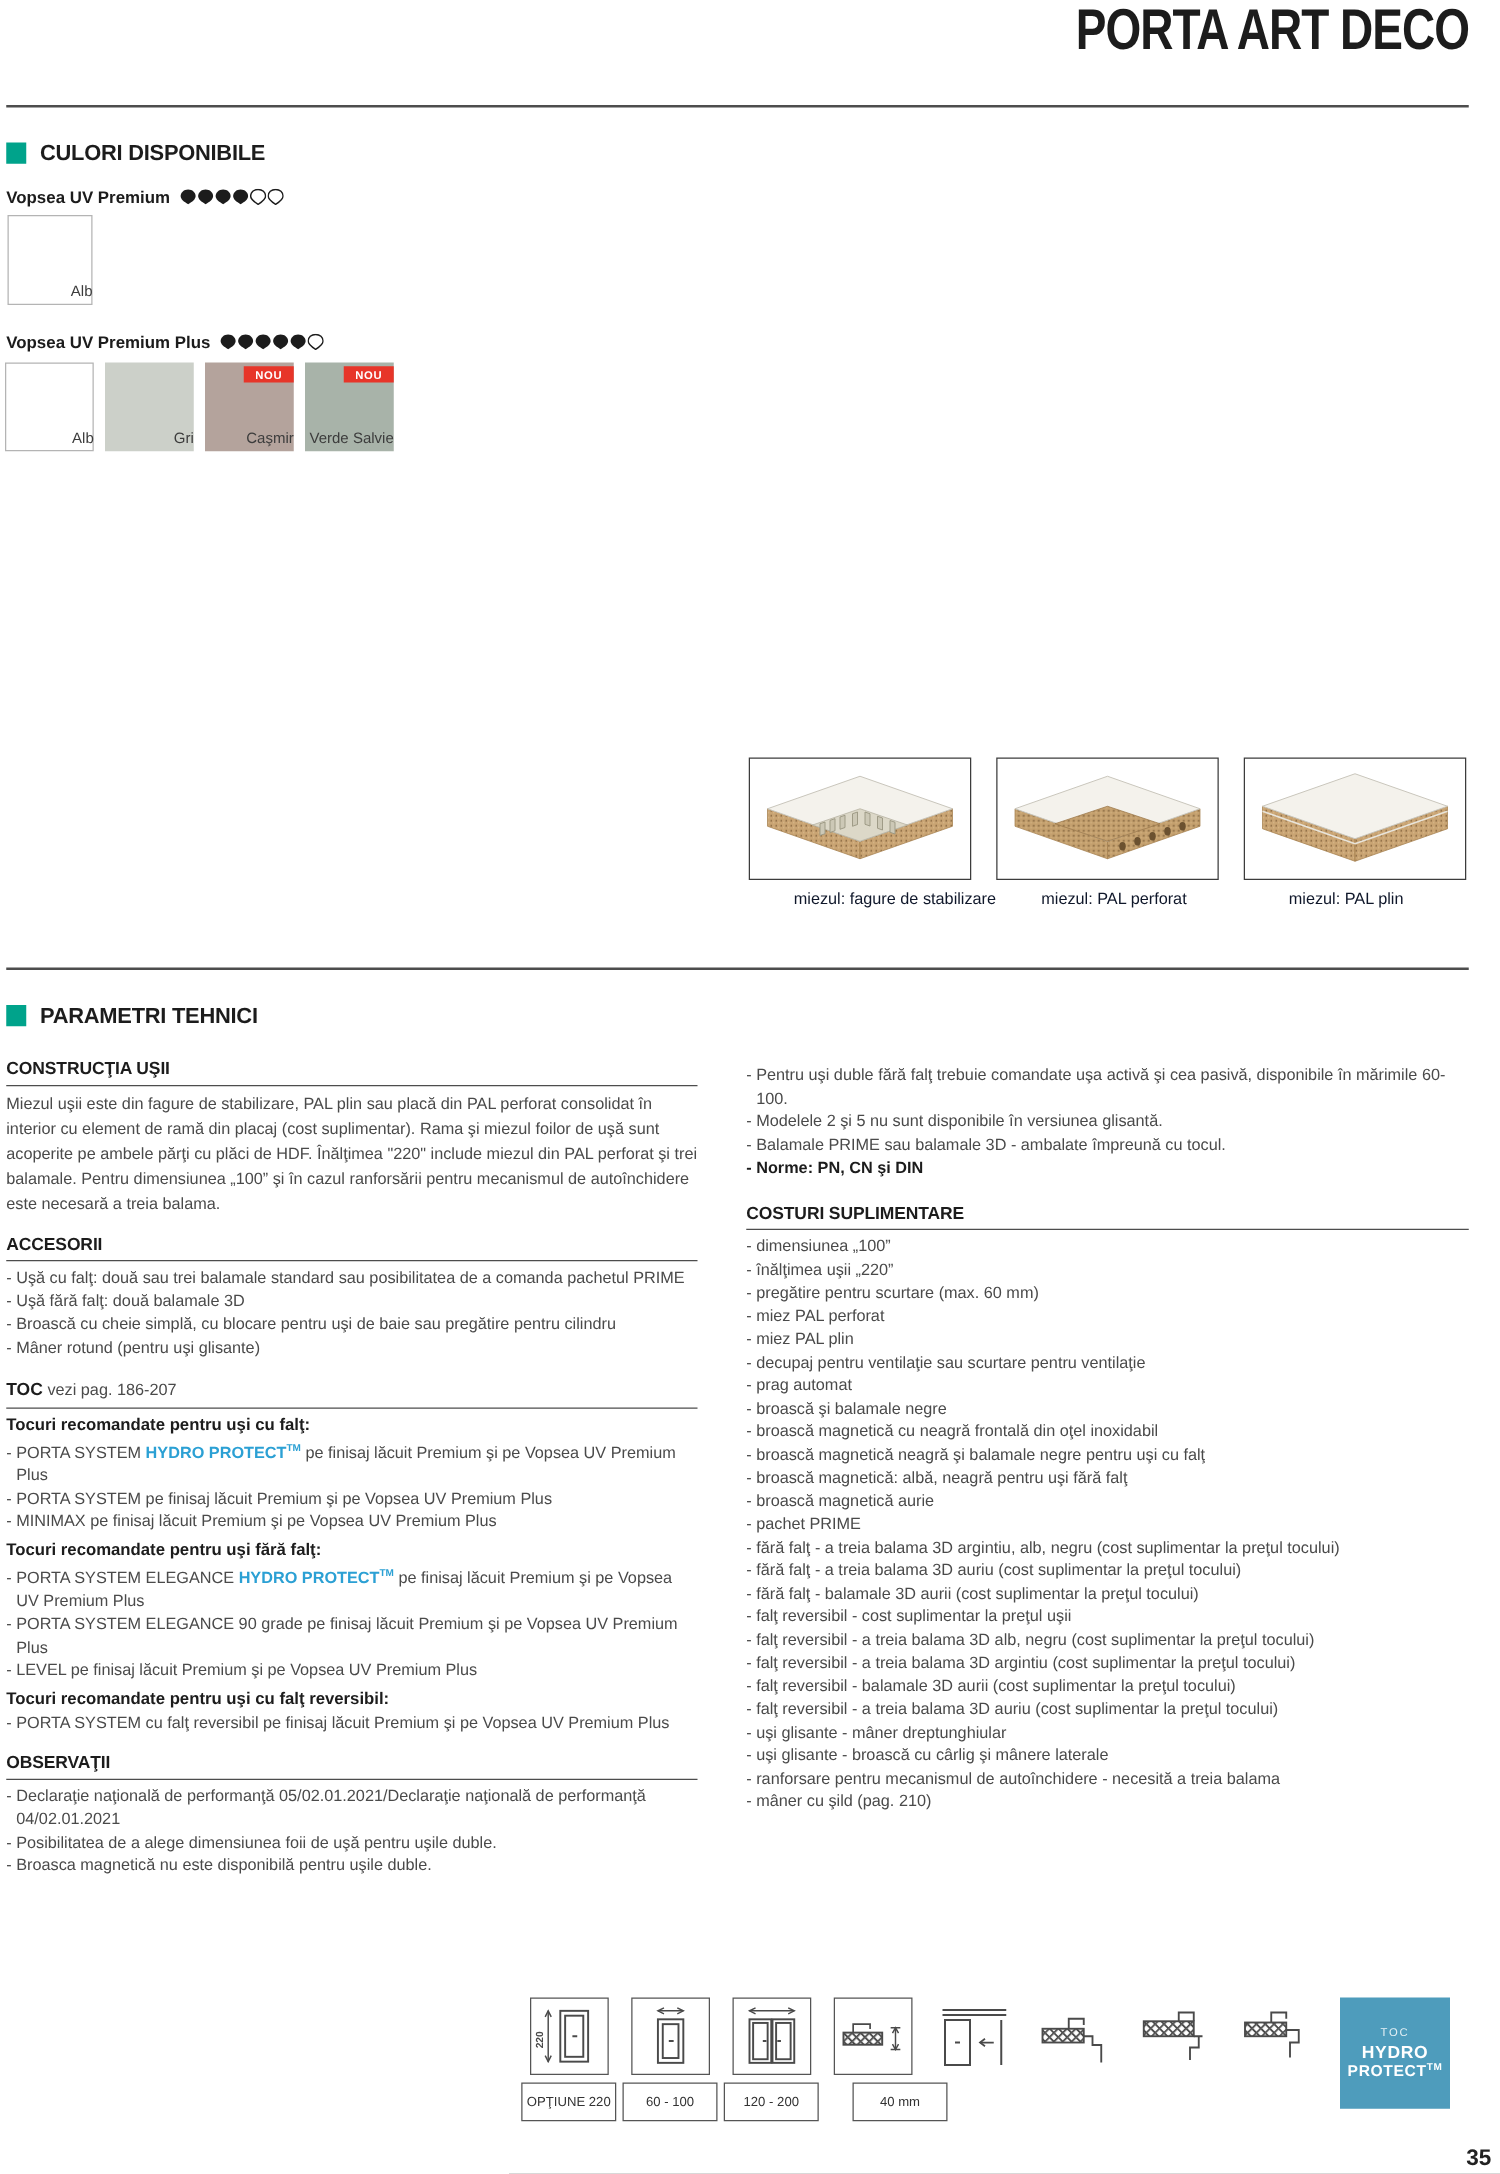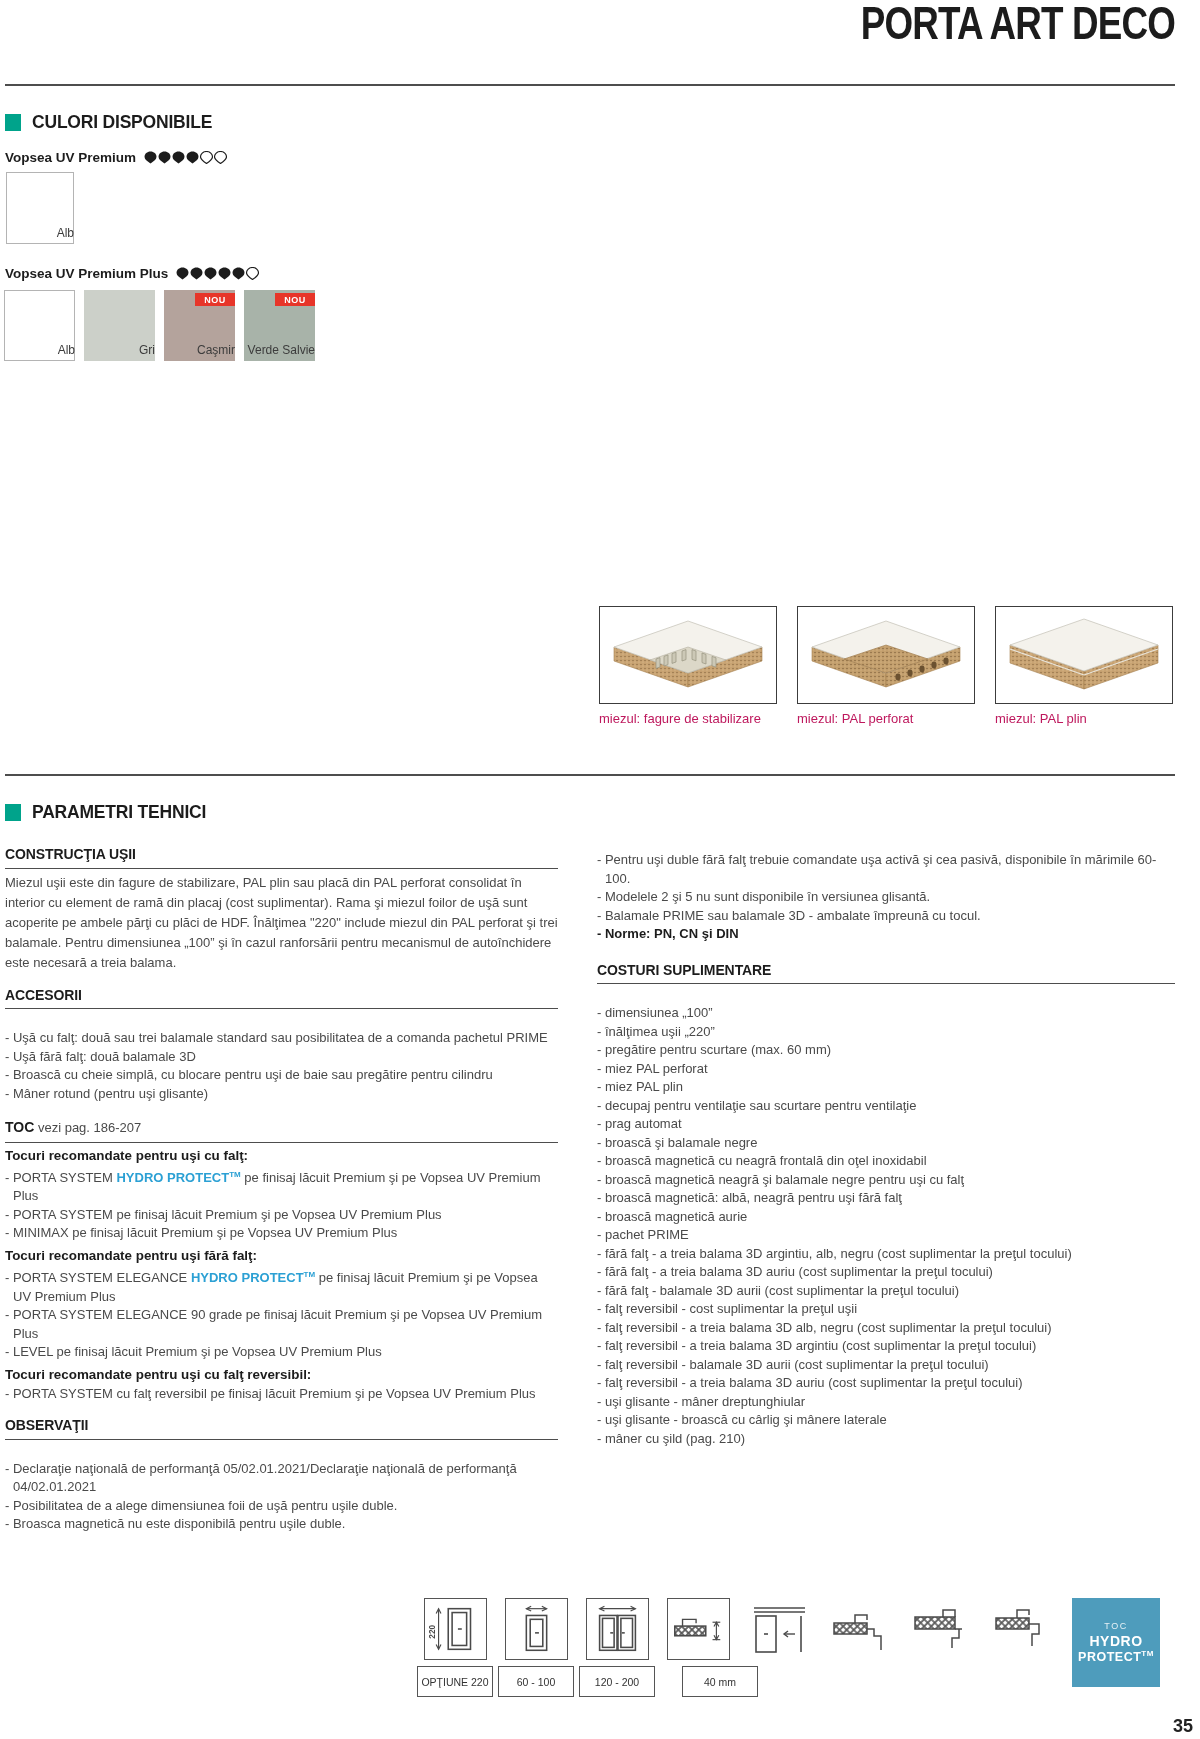--- a/index.html
+++ b/index.html
@@ -26,29 +26,29 @@
   .swatch .lab{position:absolute;left:0;right:0;bottom:4px;text-align:right;line-height:14px;}
   .nou{position:absolute;top:3px;right:0;width:40px;height:13px;background:var(--nou-red);color:#fff;font-size:9px;font-weight:700;display:flex;align-items:center;justify-content:center;letter-spacing:.5px;}
   .sw1{left:6px;top:172px;width:68px;height:72px;}
   .r2a{left:4px;top:290px;width:71px;height:71px;}
   .r2b{left:84px;top:290px;width:71px;height:71px;}
   .r2c{left:164px;top:290px;width:71px;height:71px;}
   .r2d{left:244px;top:290px;width:71px;height:71px;}
   .corebox{position:absolute;top:606px;width:178px;height:98px;border:1.5px solid #3c3c3c;background:#fff;}
   .corebox svg{width:100%;height:100%;display:block;}
   .cb1{left:599px;} .cb2{left:797px;} .cb3{left:995px;}
-  .corecap{position:absolute;top:710px;width:180px;font-size:13px;line-height:18px;color:#be185d;}
+  .corecap{position:absolute;top:710px;width:180px;font-size:13px;line-height:18px;color:#0f172a;margin-left:36px;}
   .cc1{left:599px;} .cc2{left:797px;} .cc3{left:995px;}
   .col{position:absolute;top:845px;font-size:13px;line-height:18.5px;}
   .col-l{left:5px;width:553px;}
   .col-r{left:597px;width:578px;}
   .col h3{font-size:14px;font-weight:700;color:var(--heading-black);padding-bottom:4px;border-bottom:1.5px solid var(--rule-gray);letter-spacing:-.1px;}
   .col h3.mt{margin-top:13px;}
   .col p{margin-top:4px;line-height:20px;}
-  .col ul{list-style:none;margin-top:20px;}
+  .col ul{list-style:none;margin-top:4px;}
   .col li{padding-left:8px;text-indent:-8px;}
   .toc-line{margin-top:15px;padding-bottom:4px;border-bottom:1.5px solid var(--rule-gray);}
   .toc-line b{color:var(--heading-black);font-size:14px;}
   .col h4{font-size:13.4px;font-weight:700;color:var(--heading-black);margin-top:3px;line-height:19px;}
   .col ul.tight{margin-top:1px;}
   .hp{color:var(--hydro-blue);font-weight:700;}
   sup{font-size:8px;}
   .bold-note{font-weight:700;color:var(--heading-black);padding-left:8px;text-indent:-8px;}
   .ibox{position:absolute;top:1598px;width:63px;height:62px;border:1.5px solid #555;background:#fff;}
   .ibox svg{width:100%;height:100%;display:block;}
@@ -284,20 +284,21 @@
       <li>- fără falţ - a treia balama 3D argintiu, alb, negru (cost suplimentar la preţul tocului)</li>
       <li>- fără falţ - a treia balama 3D auriu (cost suplimentar la preţul tocului)</li>
       <li>- fără falţ - balamale 3D aurii (cost suplimentar la preţul tocului)</li>
       <li>- falţ reversibil - cost suplimentar la preţul uşii</li>
       <li>- falţ reversibil - a treia balama 3D alb, negru (cost suplimentar la preţul tocului)</li>
       <li>- falţ reversibil - a treia balama 3D argintiu (cost suplimentar la preţul tocului)</li>
       <li>- falţ reversibil - balamale 3D aurii (cost suplimentar la preţul tocului)</li>
       <li>- falţ reversibil - a treia balama 3D auriu (cost suplimentar la preţul tocului)</li>
       <li>- uşi glisante - mâner dreptunghiular</li>
       <li>- uşi glisante - broască cu cârlig şi mânere laterale</li>
+      <li>- ranforsare pentru mecanismul de autoînchidere - necesită a treia balama</li>
       <li>- mâner cu şild (pag. 210)</li>
     </ul>
   </div>
 
   <div class="ibox" style="left:424px;">
     <svg viewBox="0 0 63 62" fill="none" stroke="#4a4a4a" stroke-width="1.6">
       <rect x="24" y="10" width="23" height="42"></rect>
       <rect x="28" y="14" width="15" height="34"></rect>
       <line x1="34" y1="31" x2="38" y2="31"></line>
       <line x1="14" y1="10" x2="14" y2="52" stroke-width="1.2"></line>

